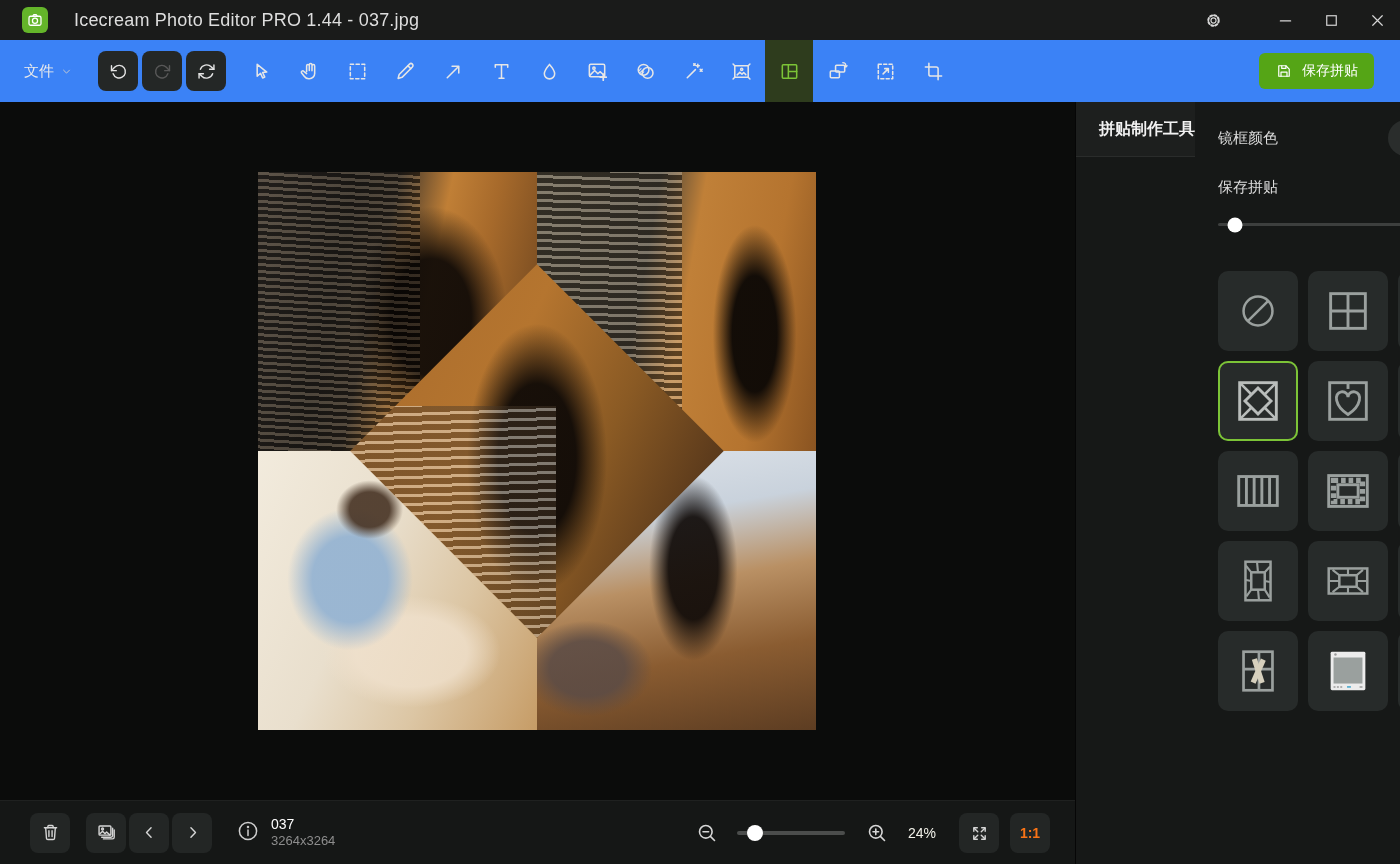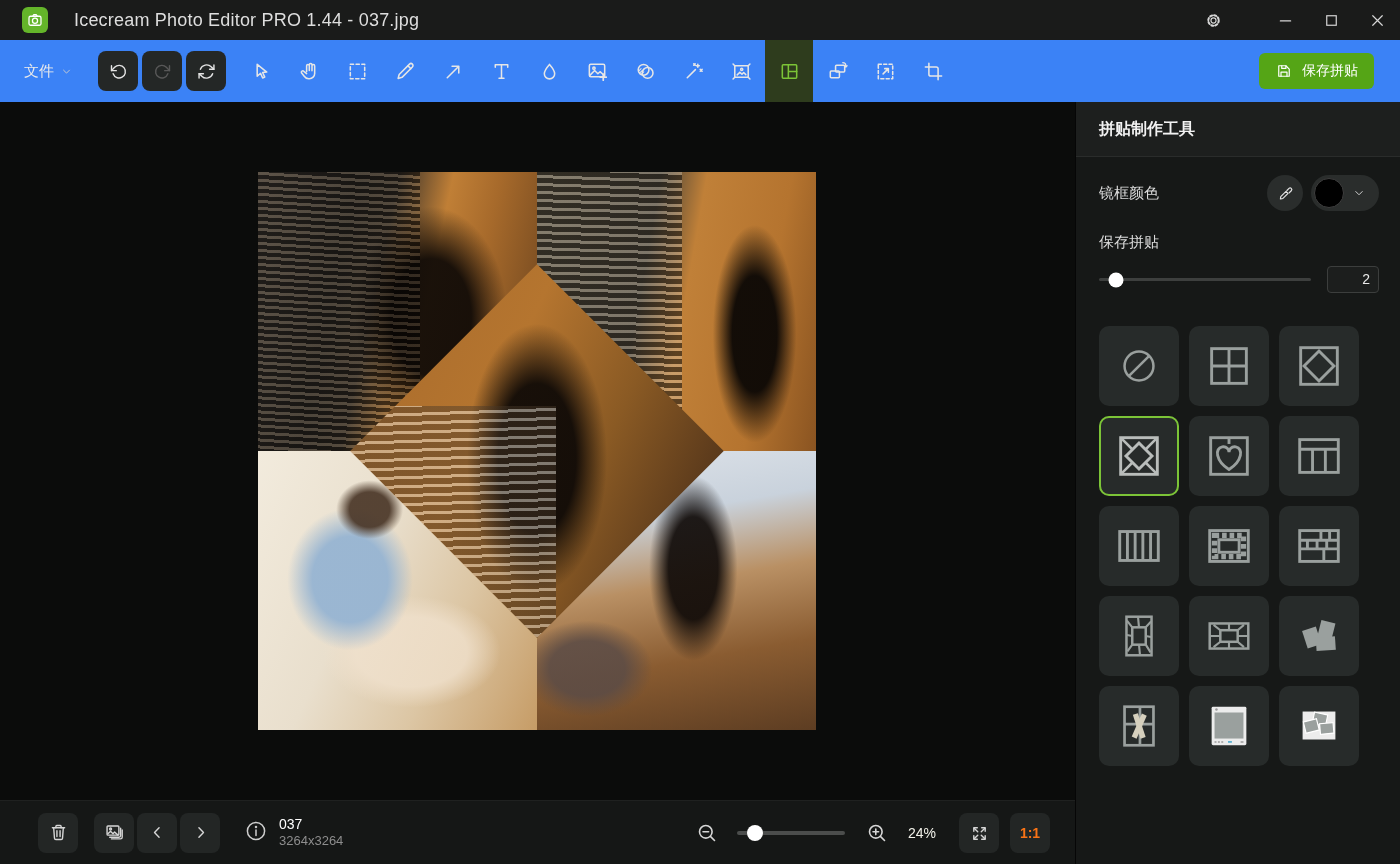--- a/index.html
+++ b/index.html
@@ -61,41 +61,41 @@
     radial-gradient(30% 22% at 18% 78%, rgba(90,75,70,.85) 0 45%, rgba(90,75,70,0) 78%),
     linear-gradient(170deg,#dfe4ea 0%,#c9d2dc 26%,#b99064 48%,#8a5c31 72%,#5d3d22 100%); }
   .diamond { position:absolute; left:147px; top:147px; width:264px; height:264px; transform:rotate(45deg); overflow:hidden; }
   .diamond-inner { position:absolute; left:-55px; top:-55px; width:374px; height:374px; transform:rotate(-45deg); background:
     radial-gradient(26% 50% at 50% 52%, rgba(12,8,6,.93) 0 40%, rgba(12,8,6,0) 72%),
     linear-gradient(115deg,#a76a2c 0%,#b5752f 38%,#8a5a24 62%,#5e3c1c 82%,#3f2a16 100%); }
   .diamond-inner::after { content:""; position:absolute; left:0; bottom:0; width:55%; height:62%;
     background:repeating-linear-gradient(178deg, rgba(235,228,215,.5) 0 3px, rgba(70,55,40,.45) 3px 9px); }
 
   
-  .bottombar { height:64px; background:#151716; border-top:1px solid #1f2120; display:flex; align-items:center; padding:0 38px; position:relative; }
+  .bottombar { height:64px; background:#151716; border-top:1px solid #1f2120; display:flex; align-items:center; padding:0 30px; position:relative; }
   .bb-btn { width:40px; height:40px; border:none; border-radius:8px; background:#232625; display:flex; align-items:center; justify-content:center; cursor:pointer; color:#d6d6d6; }
   .bb-btn svg { width:21px; height:21px; stroke:currentColor; fill:none; stroke-width:1.6; stroke-linecap:round; stroke-linejoin:round; }
   .bb-btn + .bb-btn { margin-left:3px; }
   .bb-btn.images { margin-left:16px; }
   .info-wrap { display:flex; align-items:center; margin-left:24px; gap:11px; }
   .info-icon svg { width:24px; height:24px; stroke:#cfcfcf; fill:none; stroke-width:1.5; stroke-linecap:round; }
   .info-text { display:flex; flex-direction:column; line-height:1.25; }
   .fname { font-size:14px; color:#fff; }
   .fdims { font-size:13px; color:#8d8d8d; }
   .zoomcluster { position:absolute; left:695px; top:0; height:64px; display:flex; align-items:center; }
   .mag-btn { background:none; border:none; cursor:pointer; color:#d6d6d6; display:flex; }
   .mag-btn svg { width:24px; height:24px; stroke:currentColor; fill:none; stroke-width:1.6; stroke-linecap:round; }
   .zslider { width:108px; height:4px; background:#4b4d4c; border-radius:2px; margin:0 20px 0 18px; position:relative; cursor:pointer; }
   .zslider .thumb { position:absolute; top:50%; width:16px; height:16px; border-radius:50%; background:#fff; transform:translate(-50%,-50%); }
   .zpct { font-size:14px; color:#f2f2ea; margin:0 20px 0 16px; width:34px; text-align:center; }
   .fit-btn { margin-right:8px; }
   .one-btn { font-size:14px; font-weight:bold; color:#f97316; font-family:inherit; }
 
   
-  .panel { width:325px; background:#161817; border-left:1px solid #060606; display:flex; flex-direction:column; }
+  .panel { width:325px; background:#161817; border-left:1px solid #060606; display:flex; }
   .panel-header { height:55px; background:#1d1f1e; border-bottom:1px solid #2a2c2b; display:flex; align-items:center; padding-left:23px; flex:0 0 auto; }
   .panel-header h2 { font-size:16px; font-weight:bold; color:#f2f2f2; }
   .panel-body { padding:0 21px 0 23px; }
   .color-row { margin-top:18px; display:flex; align-items:center; }
   .p-label { font-size:15px; color:#dcdcdc; }
   .eyedrop { margin-left:auto; width:36px; height:36px; border:none; border-radius:50%; background:#2a2d2c; display:flex; align-items:center; justify-content:center; cursor:pointer; }
   .eyedrop svg { width:19px; height:19px; stroke:#e2e2e2; fill:none; stroke-width:1.5; stroke-linecap:round; stroke-linejoin:round; }
   .color-pill { margin-left:8px; width:68px; height:36px; border:none; border-radius:18px; background:#2a2d2c; display:flex; align-items:center; padding:3px; cursor:pointer; }
   .swatch { width:30px; height:30px; border-radius:50%; border:1px solid #3e3e3e; background:#000; }
   .color-pill svg { width:12px; height:12px; stroke:#cfcfcf; fill:none; stroke-width:2; margin-left:9px; }

